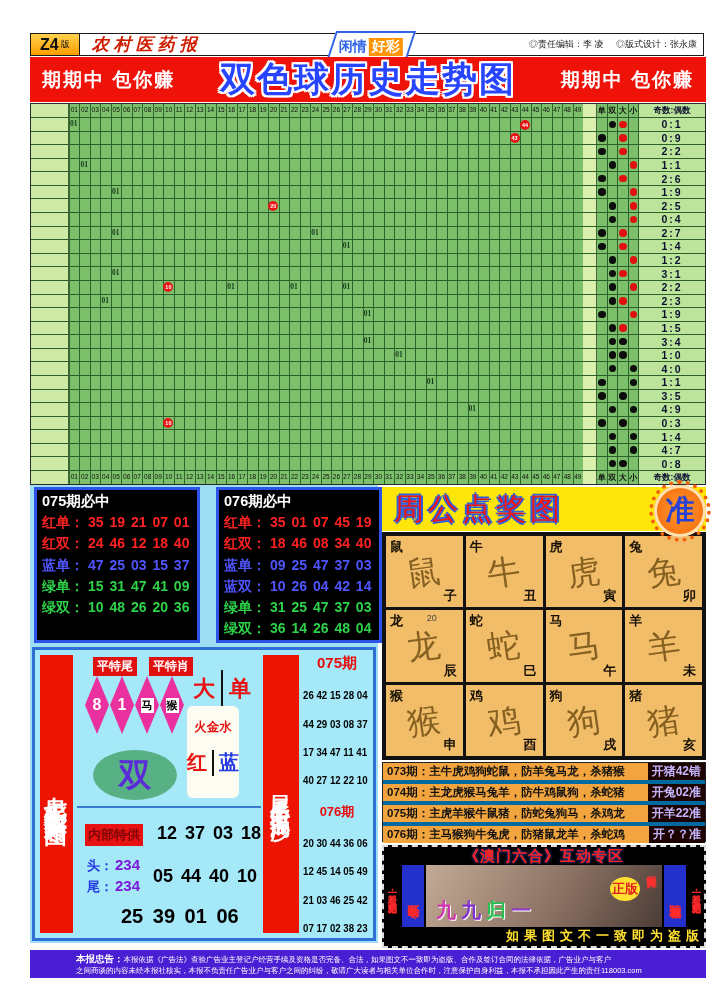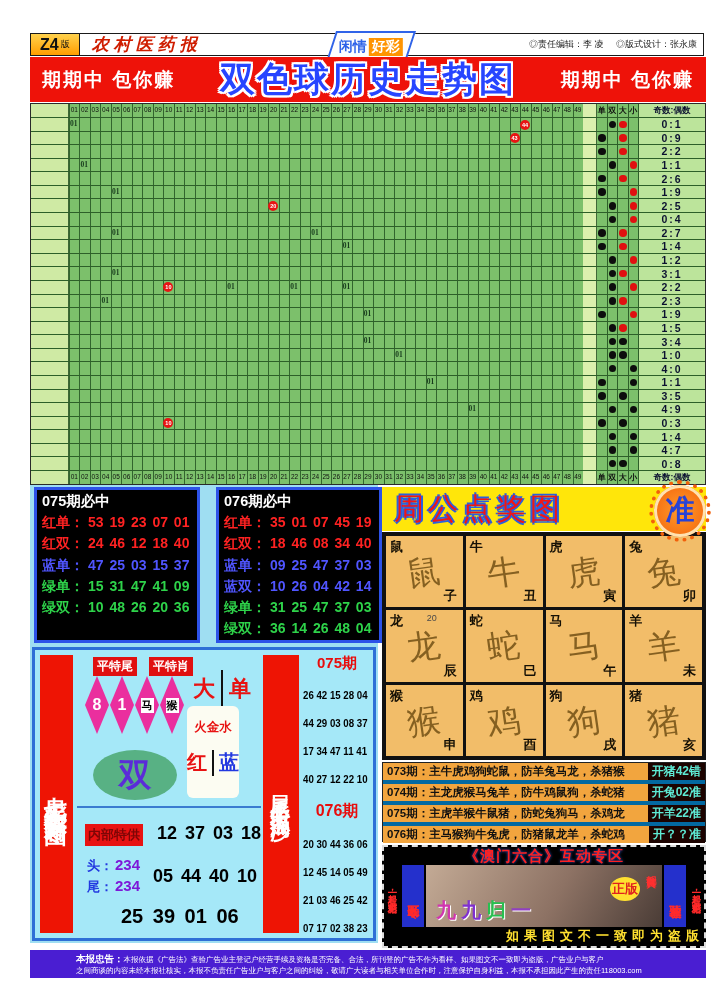--- a/index.html
+++ b/index.html
@@ -115,21 +115,21 @@
            font-family:"Liberation Serif",serif;}
   .zart{position:absolute;left:50%;top:52%;transform:translate(-50%,-50%) rotate(-8deg);
         font-size:33px;color:#6b4a10;font-family:"Liberation Serif",serif;opacity:.8;}
   .znote{position:absolute;right:26px;top:3px;font-size:9px;color:#4a4a4a;}
   .zlines{position:absolute;left:0;top:275px;width:100%;height:80px;display:flex;flex-direction:column;
           border:1px solid #222;box-sizing:border-box;}
   .zline{flex:1;background:#f2a53e;display:flex;align-items:center;border-bottom:4px solid #0369a1;
          font-weight:bold;font-size:11.5px;color:#111;white-space:nowrap;}
   .zline:last-child{border-bottom:none;}
   .zline .per{margin-left:4px;}
-  .zline .res{margin-left:auto;background:#1c0300;color:#5eead4;padding:0 4px;height:100%;
+  .zline .res{margin-left:auto;background:#1c0300;color:#c4b5fd;padding:0 4px;height:100%;
               display:flex;align-items:center;font-size:12px;}
   
   .macau{position:absolute;left:0;top:358px;width:100%;height:103px;background:#000;
          border:2px dashed #ddd;box-sizing:border-box;}
   .mc-title{text-align:center;color:#ff2020;font-weight:bold;font-size:15px;letter-spacing:1px;
             line-height:18px;text-shadow:0 0 3px #2b5fe0;}
   .mc-body{display:flex;height:62px;}
   .mc-strip{writing-mode:vertical-rl;text-orientation:upright;font-weight:bold;color:#ff2a2a;
             display:flex;align-items:center;justify-content:center;}
   .mc-black{background:#000;font-size:9.5px;width:16px;}
@@ -751,21 +751,21 @@
           <div class="g-dhead">小</div>
         </div>
         <div class="g-ratio g-rhead">奇数:偶数</div>
       </div>
     </div>
 
   <div class="panel-left">
     <div class="picks" id="picks">
         <div class="pick">
           <div class="pick-title">075期必中</div>
-          <div class="pick-row c-red"><span>红单：</span><span class="val">53 19 23 07 01</span></div>
+          <div class="pick-row c-red"><span>红单：</span><span class="val">35 19 21 07 01</span></div>
           <div class="pick-row c-red"><span>红双：</span><span class="val">24 46 12 18 40</span></div>
           <div class="pick-row c-blue"><span>蓝单：</span><span class="val">47 25 03 15 37</span></div>
           <div class="pick-row c-green"><span>绿单：</span><span class="val">15 31 47 41 09</span></div>
           <div class="pick-row c-green"><span>绿双：</span><span class="val">10 48 26 20 36</span></div>
         </div>
         <div class="pick">
           <div class="pick-title">076期必中</div>
           <div class="pick-row c-red"><span>红单：</span><span class="val">35 01 07 45 19</span></div>
           <div class="pick-row c-red"><span>红双：</span><span class="val">18 46 08 34 40</span></div>
           <div class="pick-row c-blue"><span>蓝单：</span><span class="val">09 25 47 37 03</span></div>
@@ -818,21 +818,21 @@
         <div><span class="tw-lbl">尾：</span><span class="tw-val">234</span></div>
       </div>
       <div class="n2">05 44 40 10</div>
       <div class="n3">25 39 01 06</div>
       <div id="qx-periods" style="position:absolute;left:268px;top:4px;right:2px;bottom:4px;display:flex;flex-direction:column;justify-content:space-between;">
           <div style="color: rgb(232, 12, 12); font-weight: bold; font-size: 15px; text-align: center;">075期</div>
           <div style="color: rgb(0, 0, 0); font-weight: bold; font-size: 11px; white-space: nowrap; transform: scaleX(0.88); transform-origin: left center;">26 42 15 28 04</div>
           <div style="color: rgb(0, 0, 0); font-weight: bold; font-size: 11px; white-space: nowrap; transform: scaleX(0.88); transform-origin: left center;">44 29 03 08 37</div>
           <div style="color: rgb(0, 0, 0); font-weight: bold; font-size: 11px; white-space: nowrap; transform: scaleX(0.88); transform-origin: left center;">17 34 47 11 41</div>
           <div style="color: rgb(0, 0, 0); font-weight: bold; font-size: 11px; white-space: nowrap; transform: scaleX(0.88); transform-origin: left center;">40 27 12 22 10</div>
-          <div style="color: rgb(232, 12, 12); font-weight: bold; font-size: 16px; text-align: center;">076期</div>
+          <div style="color: rgb(232, 12, 12); font-weight: bold; font-size: 13px; text-align: center;">076期</div>
           <div style="color: rgb(0, 0, 0); font-weight: bold; font-size: 11px; white-space: nowrap; transform: scaleX(0.88); transform-origin: left center;">20 30 44 36 06</div>
           <div style="color: rgb(0, 0, 0); font-weight: bold; font-size: 11px; white-space: nowrap; transform: scaleX(0.88); transform-origin: left center;">12 45 14 05 49</div>
           <div style="color: rgb(0, 0, 0); font-weight: bold; font-size: 11px; white-space: nowrap; transform: scaleX(0.88); transform-origin: left center;">21 03 46 25 42</div>
           <div style="color: rgb(0, 0, 0); font-weight: bold; font-size: 11px; white-space: nowrap; transform: scaleX(0.88); transform-origin: left center;">07 17 02 38 23</div>
         </div>
     </div>
   </div>
 
   <div class="panel-right">
     <div class="zg-banner">
@@ -936,17 +936,17 @@
           <div class="mc-zb">正版</div>
         </div>
         <div class="mc-strip mc-blue">互相验证</div>
         <div class="mc-strip mc-black">一起看，更精彩！</div>
       </div>
       <div class="mc-bottom">如果图文不一致即为盗版</div>
     </div>
   </div>
 
   <div class="disclaimer">
-    <span class="d-bold">本报忠告：</span><span>本报依据《广告法》查验广告业主登记户经营手续及资格是否完备、合法，所刊登的广告不作为看样、如果图文不一致即为盗版，广告业户与客户</span><br>
+    <span class="d-bold">本报忠告：</span><span>本报依据《广告法》查验广告业主登记户经营手续及资格是否完备、合法，如果图文不一致即为盗版、合作及签订合同的法律依据，广告业户与客户</span><br>
     <span>之间商谈的内容未经本报社核实，本报不负责任广告业户与客户之间的纠纷，敬请广大读者与相关单位合作时，注意保护自身利益，本报不承担因此产生的责任118003.com</span>
   </div>
 
 </div>
 
 </body></html>

